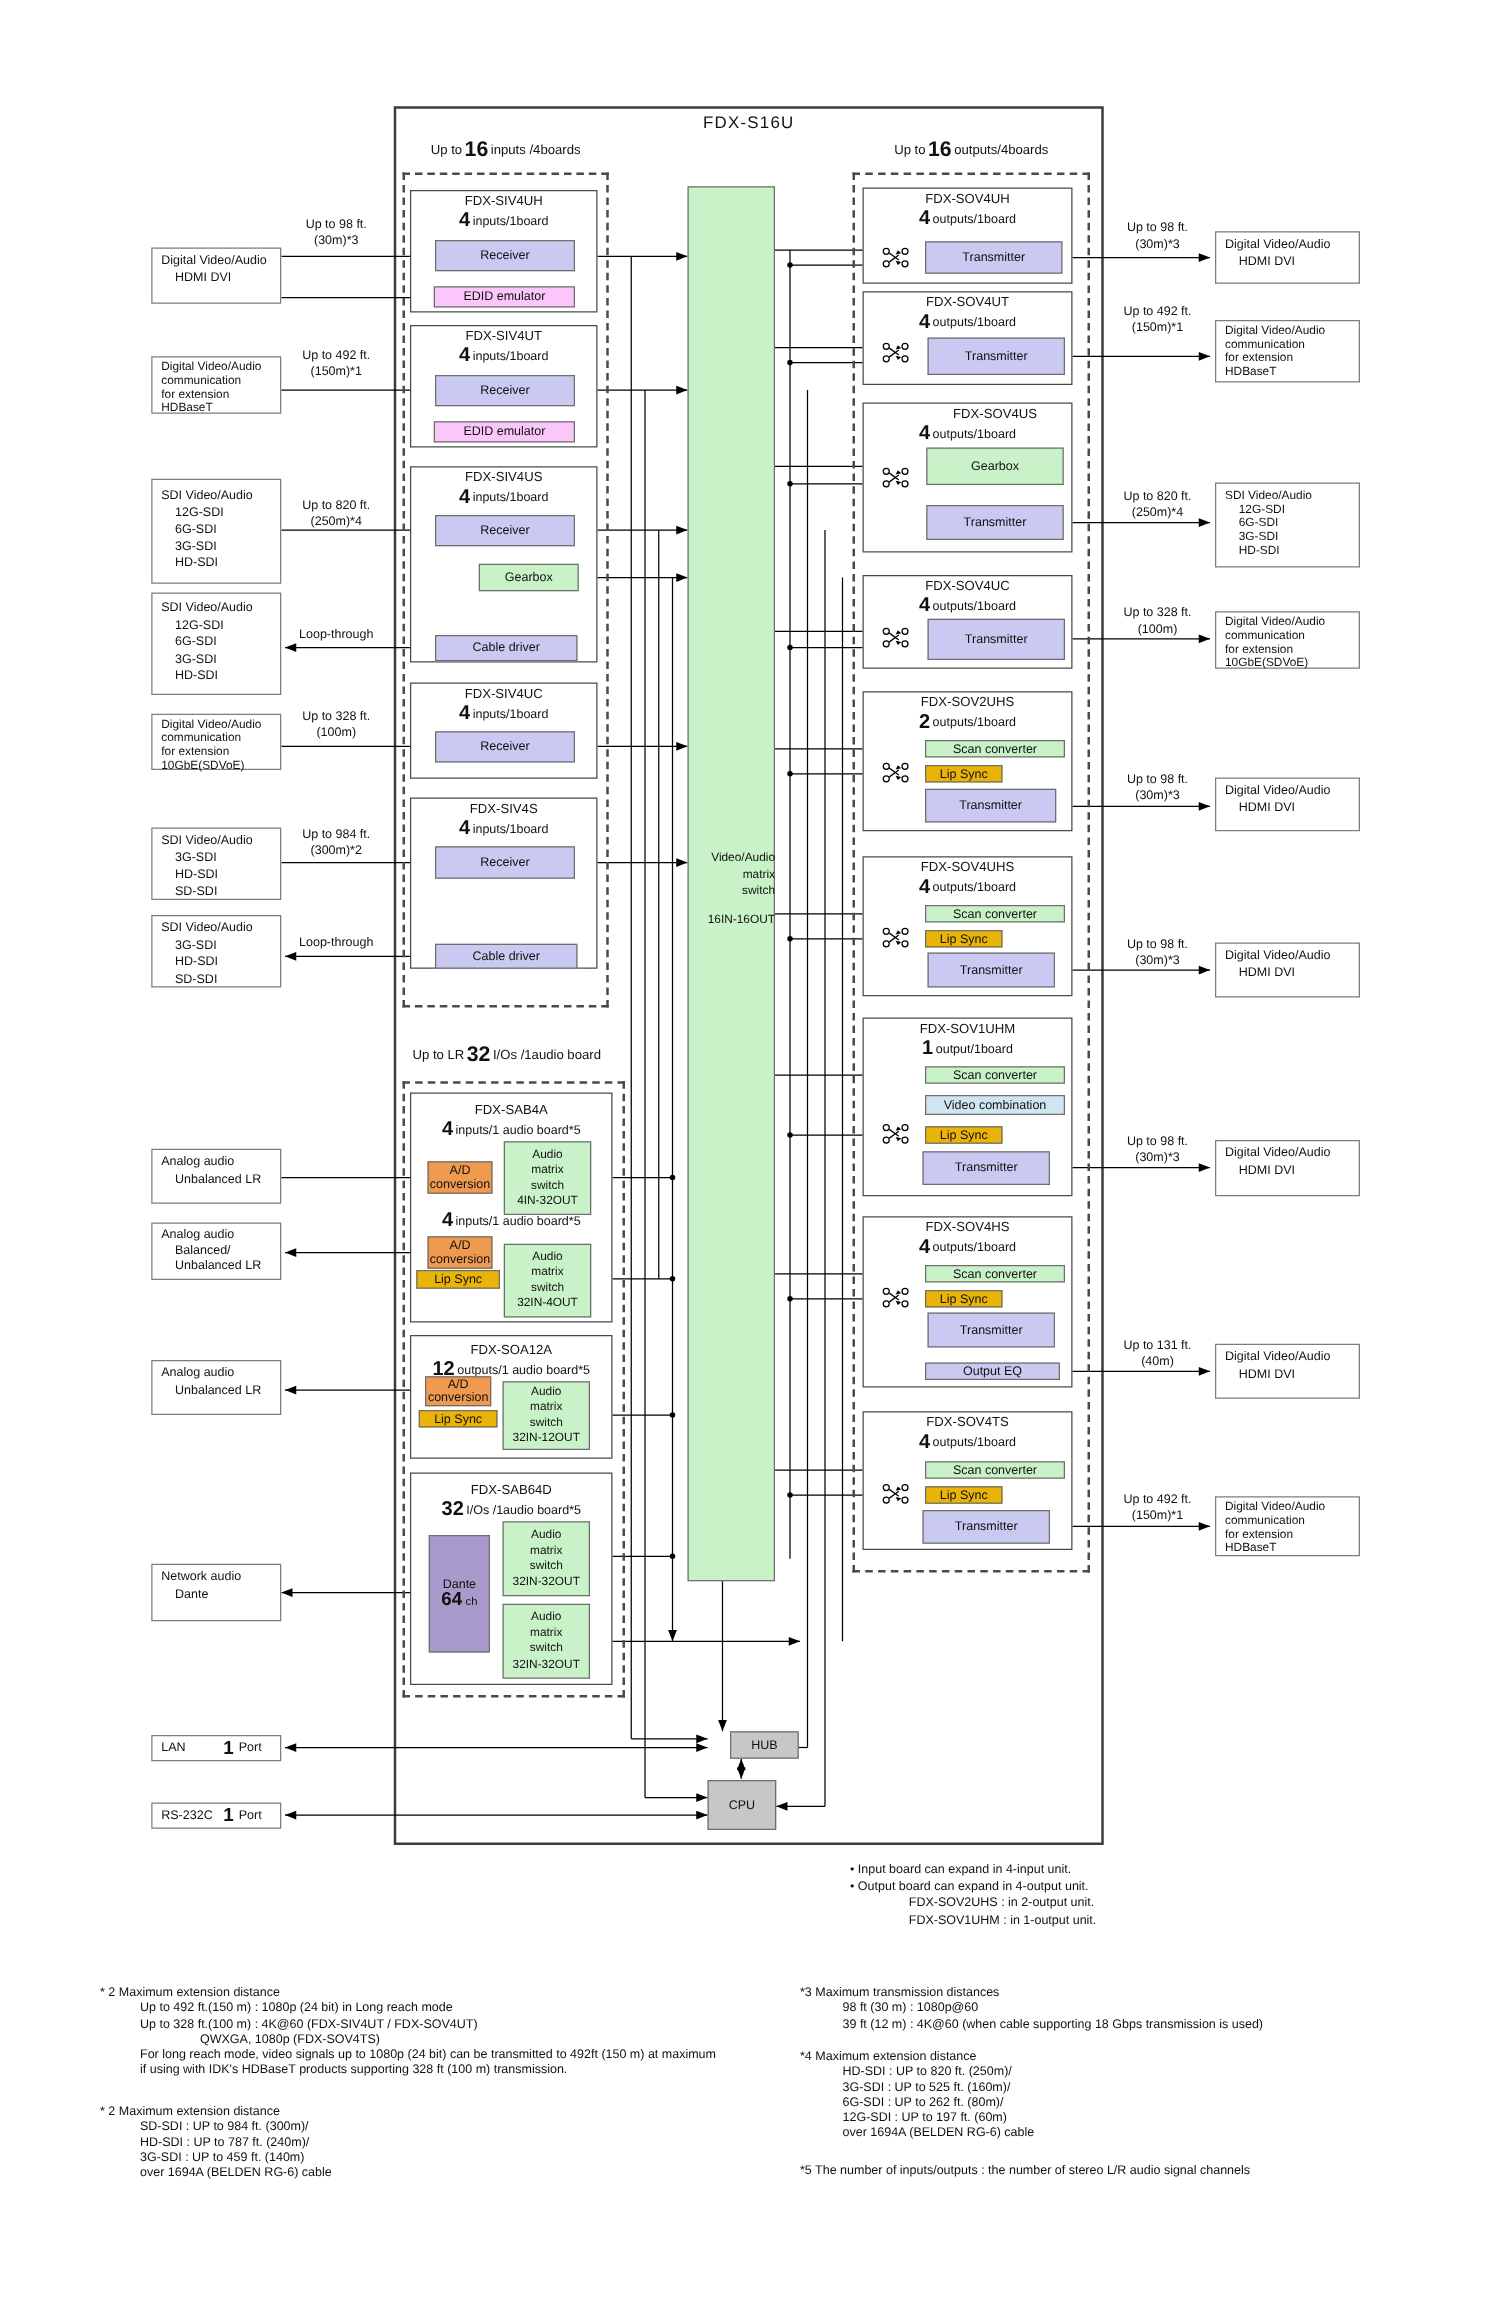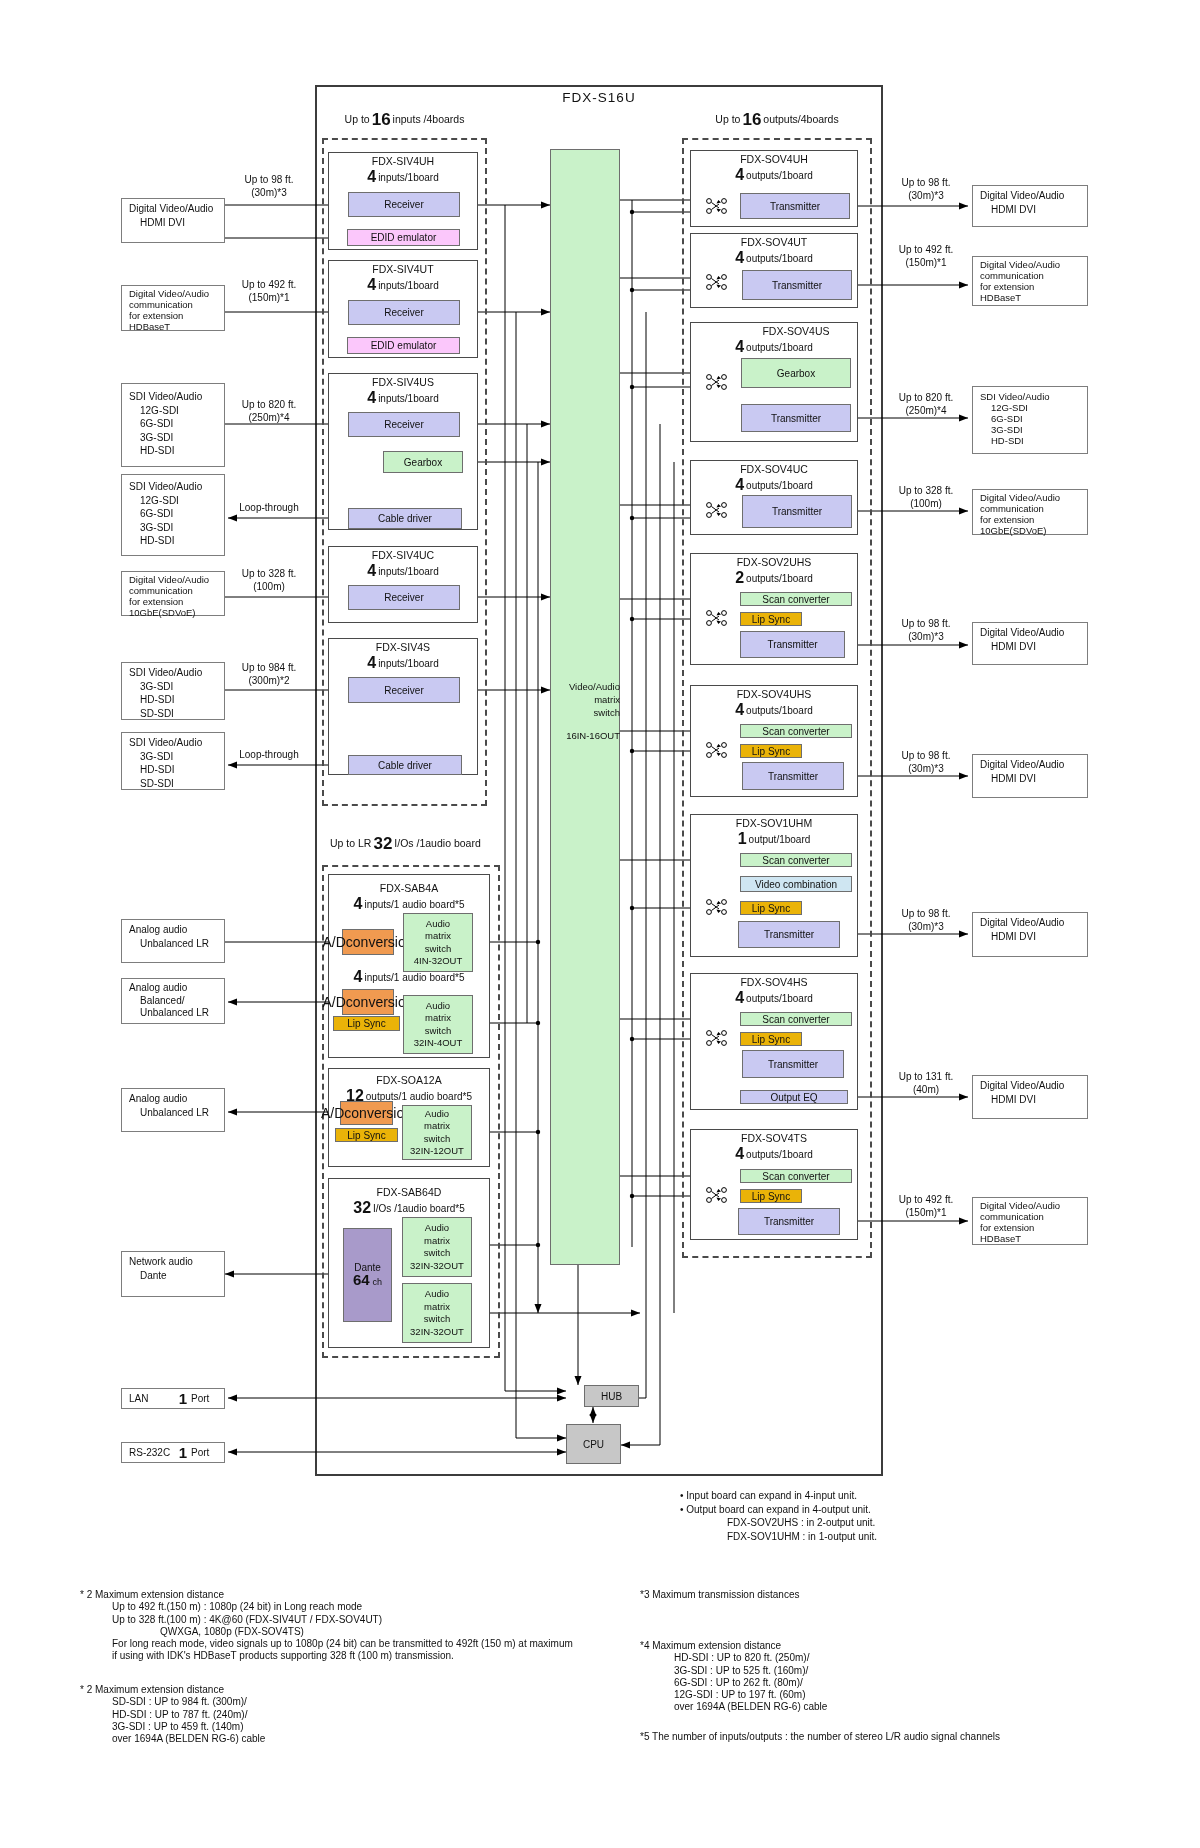--- a/index.html
+++ b/index.html
@@ -15,21 +15,21 @@
   .port .u{margin-left:4px;width:26px;font-size:10px}
   .dist{position:absolute;width:88px;font-size:10px;line-height:13px;text-align:center;
         white-space:nowrap;z-index:3}
   .board{position:absolute;border:1px solid #4a4a4a;background:#fff;z-index:2;box-sizing:border-box}
   .btitle{position:absolute;font-size:10.5px;text-align:center;white-space:nowrap;z-index:4}
   .cap{position:absolute;font-size:10px;text-align:center;white-space:nowrap;z-index:4}
   .cap b{font-size:16px;margin-right:2px;vertical-align:-1px}
   .blk{position:absolute;border:1px solid #6e6e6e;font-size:10px;display:flex;align-items:center;
        justify-content:center;white-space:nowrap;z-index:4;box-sizing:border-box}
   .mxs{flex-direction:column;font-size:9.5px;line-height:12.5px;text-align:center}
-  .adb{flex-direction:row;font-size:14px;line-height:11px}
+  .adb{flex-direction:column;font-size:10px;line-height:11px}
   .purple{background:#c9c9f2}.pink{background:#fbc7fb}.green{background:#c9f2c9}
   .yellow{background:#eab308}.orange{background:#f09a50}.dantec{background:#a89aca}
   .vcomb{background:#cfe6f2}.grayb{background:#c7c7c7}
   .matrix{position:absolute;background:#c9f2c9;border:1px solid #6e6e6e;z-index:2}
   .mxtext{position:absolute;font-size:9.5px;line-height:13px;text-align:right;z-index:4}
   .dashedbox{position:absolute;border:2px dashed #4a4a4a;z-index:1;box-sizing:border-box}
   .outerbox{position:absolute;border:2px solid #3c3c3c;z-index:0;box-sizing:border-box}
   .glabel{position:absolute;font-size:10.5px;white-space:nowrap;z-index:3}
   .glabel b{font-size:17px;vertical-align:-2px;margin:0 2px}
   .title{position:absolute;font-size:13.5px;letter-spacing:1px;text-align:center;z-index:3}
@@ -693,20 +693,24 @@
     <div>* 2 Maximum extension distance</div>
     <div style="padding-left:32px">
       <div>SD-SDI : UP to 984 ft. (300m)/</div>
       <div>HD-SDI : UP to 787 ft. (240m)/</div>
       <div>3G-SDI : UP to 459 ft. (140m)</div>
       <div>over 1694A (BELDEN RG-6) cable</div>
     </div>
   </div>
   <div class="fn" style="left:640px;top:1589px">
     <div>*3   Maximum transmission distances</div>
+    <div style="padding-left:34px">
+      <div>98 ft (30 m) : 1080p@60</div>
+      <div>39 ft (12 m) : 4K@60 (when cable supporting 18 Gbps transmission is used)</div>
+    </div>
   </div>
   <div class="fn" style="left:640px;top:1640px">
     <div>*4   Maximum extension distance</div>
     <div style="padding-left:34px">
       <div>HD-SDI : UP to 820 ft. (250m)/</div>
       <div>3G-SDI : UP to 525 ft. (160m)/</div>
       <div>6G-SDI : UP to 262 ft. (80m)/</div>
       <div>12G-SDI : UP to 197 ft. (60m)</div>
       <div>over 1694A (BELDEN RG-6) cable</div>
     </div>

